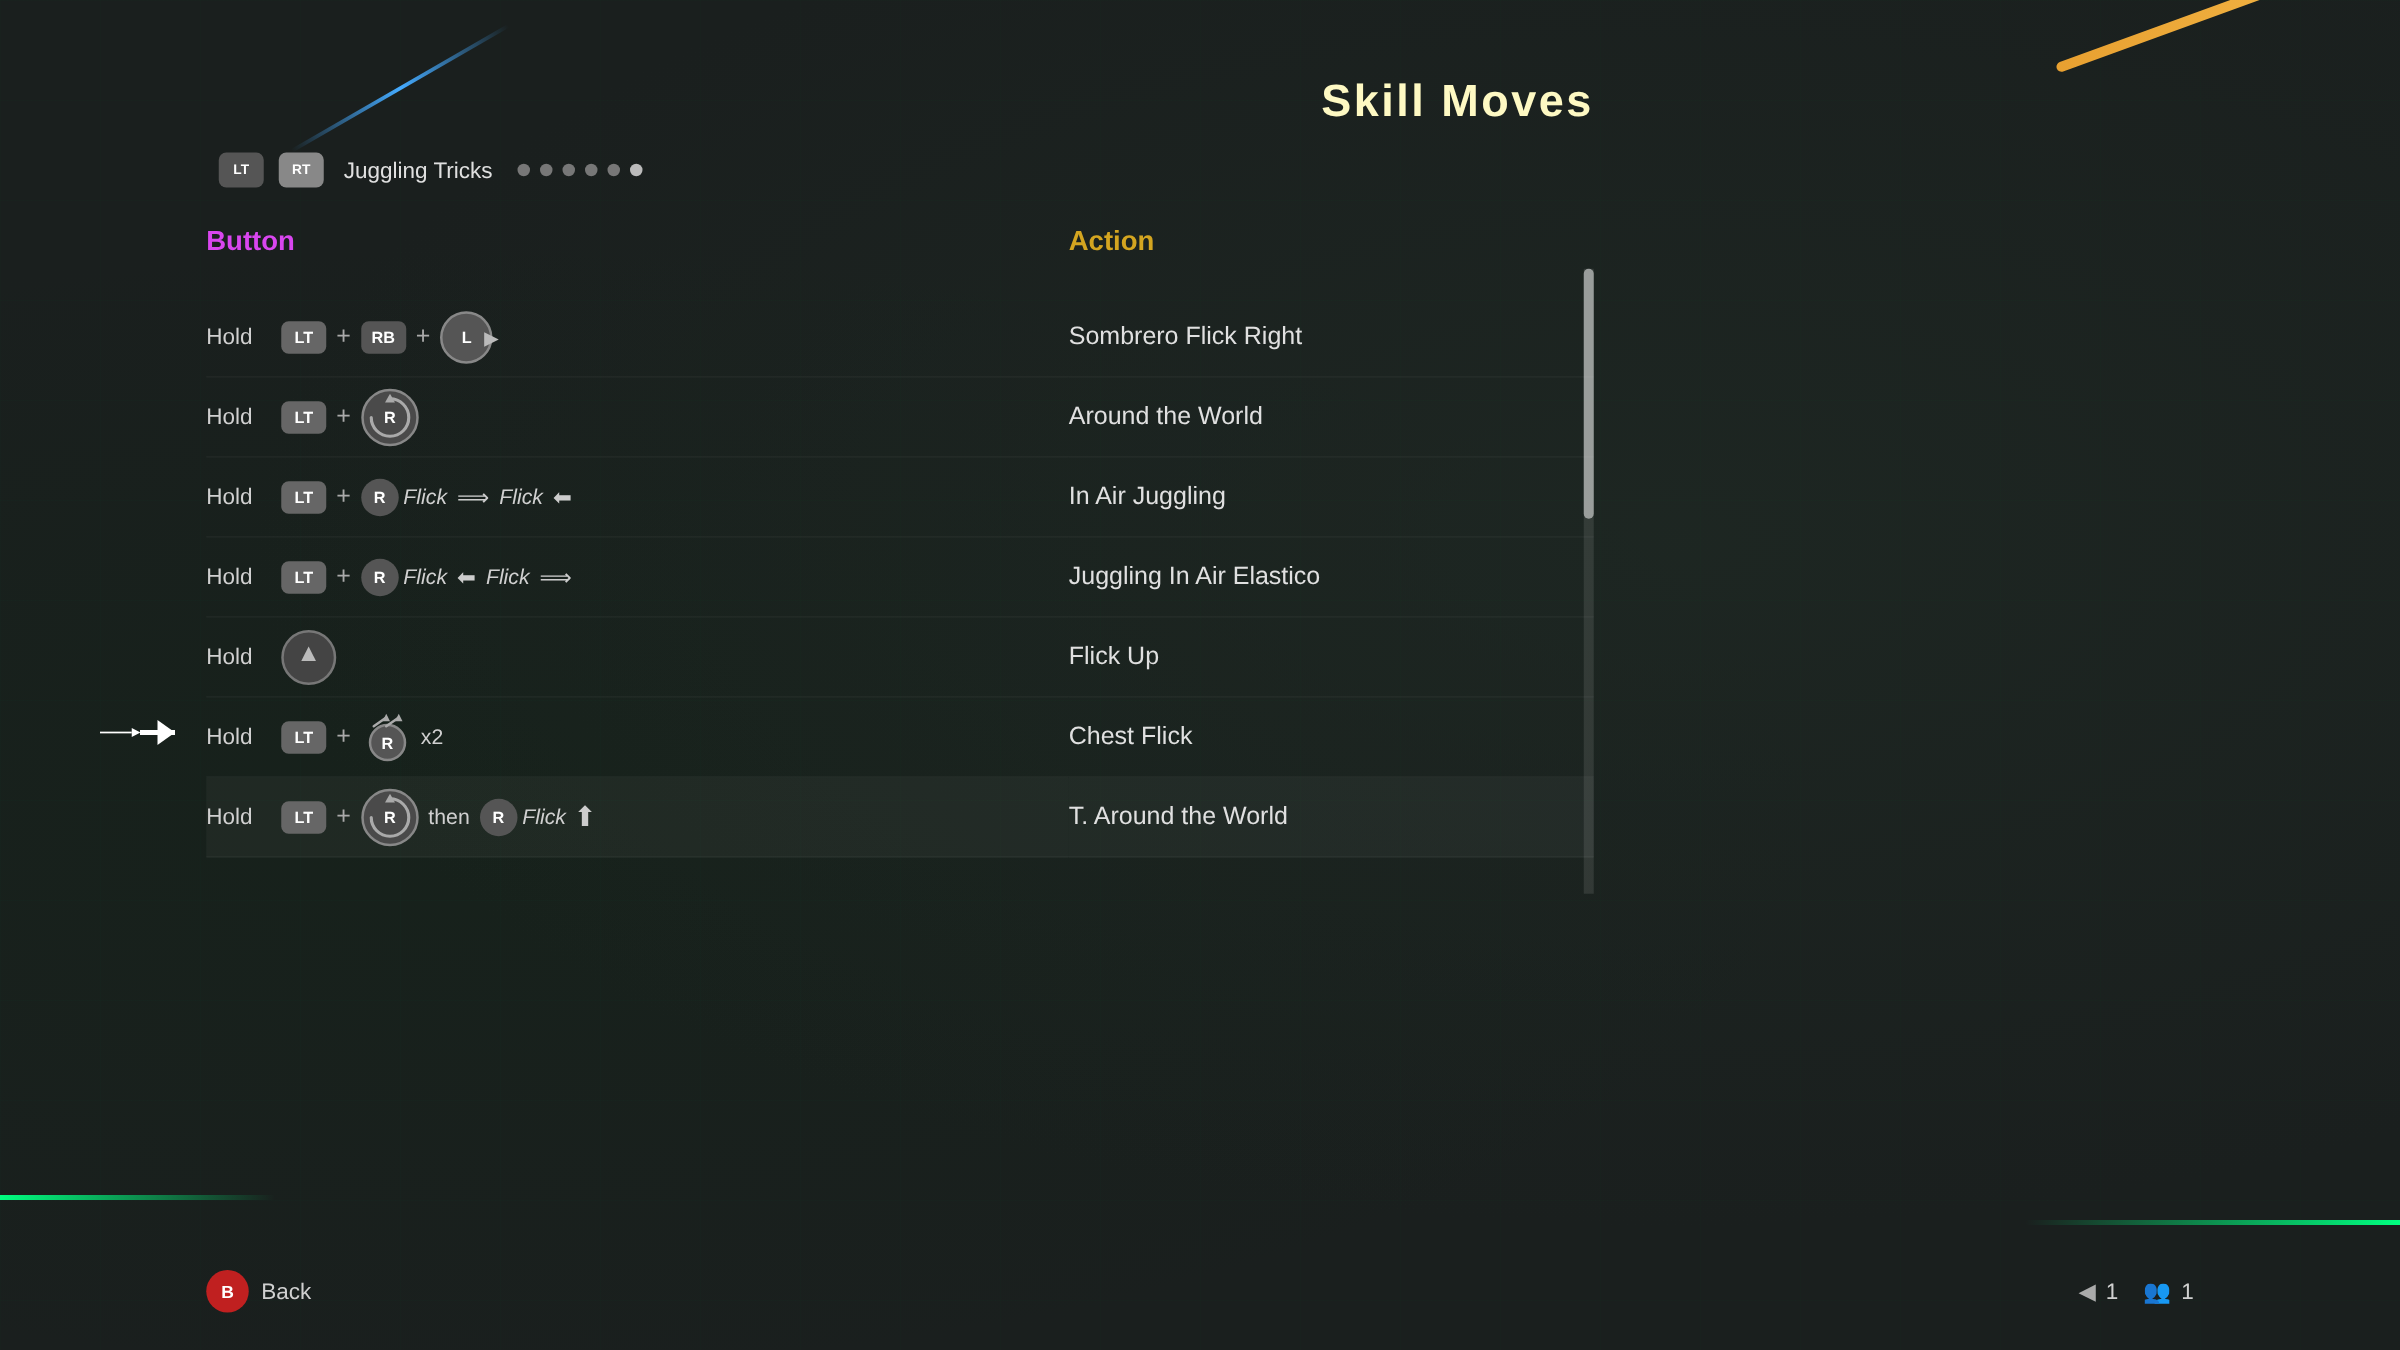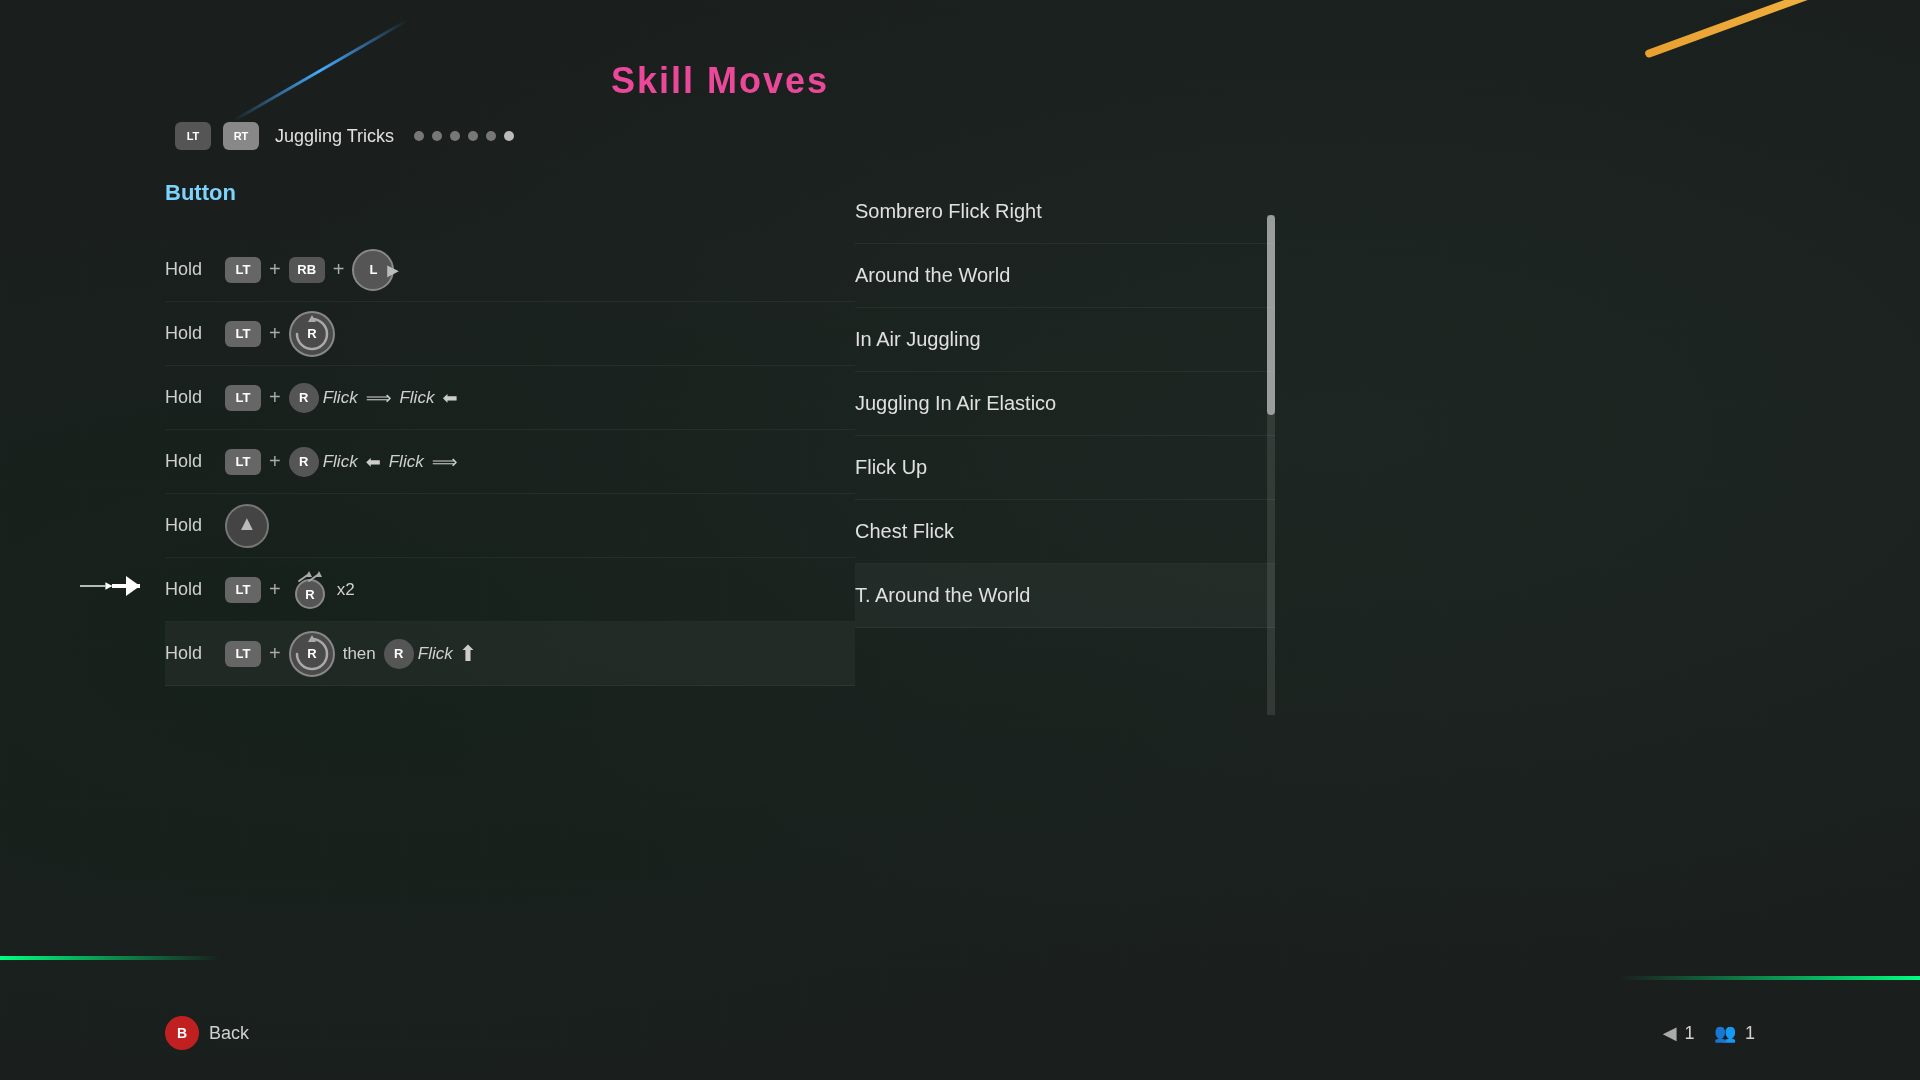--- a/index.html
+++ b/index.html
@@ -111,24 +111,24 @@
     .main-panel {
       position: absolute;
       left: 165px;
       top: 60px;
       width: 1110px;
       bottom: 60px;
     }
 
     
     .page-title {
-      text-align: center;
+      text-align: right;
       font-size: 36px;
       font-weight: 600;
-      color: #ec4899;
+      color: #fef9c3;
       letter-spacing: 2px;
       margin-bottom: 20px;
     }
 
     
     .tab-section {
       display: flex;
       align-items: center;
       gap: 12px;
       margin-bottom: 30px;
@@ -196,21 +196,21 @@
     }
 
     .col-header {
       font-size: 22px;
       font-weight: 700;
       margin-bottom: 24px;
       padding-bottom: 8px;
     }
 
     .col-header.button-header {
-      color: #7dd3fc;
+      color: #d946ef;
     }
 
     .col-header.action-header {
       color: #d4a520;
     }
 
     
     .move-row {
       display: flex;
       align-items: center;
@@ -572,20 +572,21 @@
         </div>
         <span class="then-label">then</span>
         <span class="btn-r-flat">R</span>
         <span class="flick-label"> Flick</span>
         <span class="flick-up-arrow">⬆</span>
       </div>
 
     </div>
 
     <div class="col-action">
+      <div class="col-header action-header">Action</div>
 
       <div class="action-row">
         <span class="action-label">Sombrero Flick Right</span>
       </div>
       <div class="action-row">
         <span class="action-label">Around the World</span>
       </div>
       <div class="action-row">
         <span class="action-label">In Air Juggling</span>
       </div>

